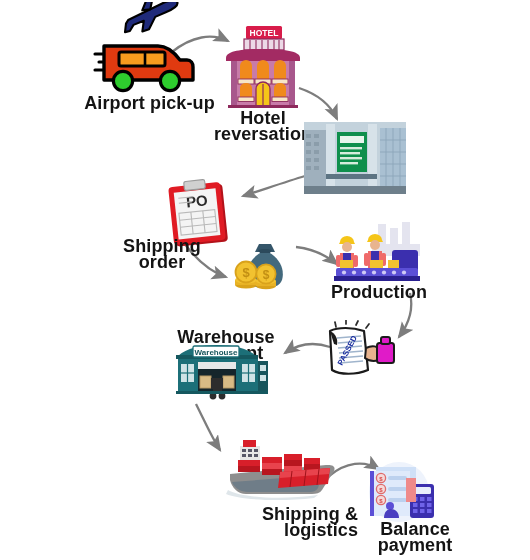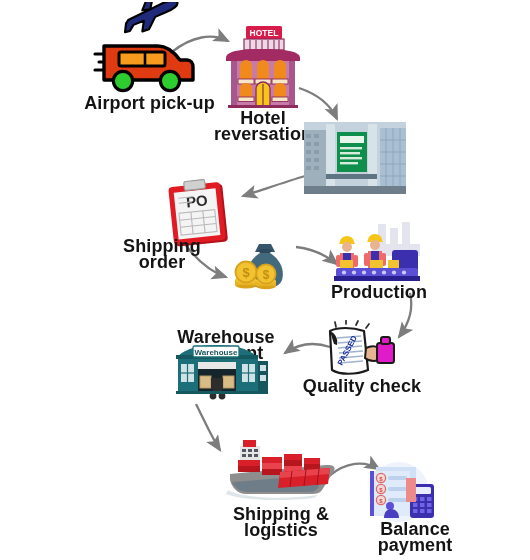--- a/index.html
+++ b/index.html
@@ -288,21 +288,20 @@
         <line x1="22" y1="43" x2="45" y2="41"></line>
       </g>
 
       <text x="24" y="46" font-family="Liberation Sans, sans-serif" font-size="8" font-weight="bold" fill="#1b2ea0" transform="rotate(-62 24 46)">PASSED</text>
 
       <path d="M48,28 C54,25 60,26 62,30 L62,38 C60,42 52,42 47,38 Z" fill="#e8b48f" stroke="#1b1b1b" stroke-width="2"></path>
       <rect x="59" y="23" width="17" height="20" rx="2.5" fill="#e01bc8" stroke="#1b1b1b" stroke-width="2"></rect>
       <rect x="63" y="17" width="9" height="7" rx="2" fill="#e01bc8" stroke="#1b1b1b" stroke-width="2"></rect>
     </svg>
   </div>
-  <div class="lbl" style="left:297px;top:378px;width:130px;">Quality check</div>
 
   <div class="lbl" style="left:141px;top:329px;width:170px;">Warehouse payment</div>
   <div class="node" style="left:172px;top:342px;width:100px;height:60px;">
     <svg class="art" width="100" height="60" viewBox="0 0 100 60">
 
       <path d="M6,14 C14,6 30,3 45,3 C60,3 76,6 84,14 Z" fill="#1c6f78"></path>
       <rect x="4" y="13" width="82" height="4" fill="#15585f"></rect>
 
       <rect x="21" y="4" width="46" height="11" rx="1.5" fill="#ffffff" stroke="#1c6f78" stroke-width="1.3"></rect>
       <text x="44" y="12.6" font-family="Liberation Sans, sans-serif" font-size="8" font-weight="bold" fill="#17555c" text-anchor="middle">Warehouse</text>
@@ -378,21 +377,21 @@
       <path d="M58,40 L108,36 L107,42 L58,46 Z" fill="#e8434d"></path>
       <g stroke="#a0121a" stroke-width="1">
         <line x1="70" y1="39" x2="68" y2="55"></line>
         <line x1="84" y1="38" x2="82" y2="54"></line>
         <line x1="97" y1="37" x2="95" y2="53"></line>
       </g>
 
       <path d="M6,58 C20,66 60,68 96,63 L92,66 C58,70 18,68 4,62 Z" fill="#dfe6ea"></path>
     </svg>
   </div>
-  <div class="lbl" style="left:196px;top:506px;width:170px;">Shipping &amp; logistics</div>
+  <div class="lbl" style="left:188px;top:506px;width:170px;text-align:right;">Shipping &amp; logistics</div>
 
   <div class="node" style="left:358px;top:462px;width:82px;height:62px;">
     <svg class="art" width="82" height="62" viewBox="0 0 82 62">
       <circle cx="41" cy="30" r="30" fill="#eef3fc"></circle>
 
       <path d="M18,5 L58,5 L58,50 L18,50 Z" fill="#cfe0f7"></path>
       <path d="M14,9 L52,9 L52,54 L14,54 Z" fill="#dfeafb"></path>
       <rect x="12" y="9" width="4" height="45" fill="#5b4fd6"></rect>
 
       <g>

